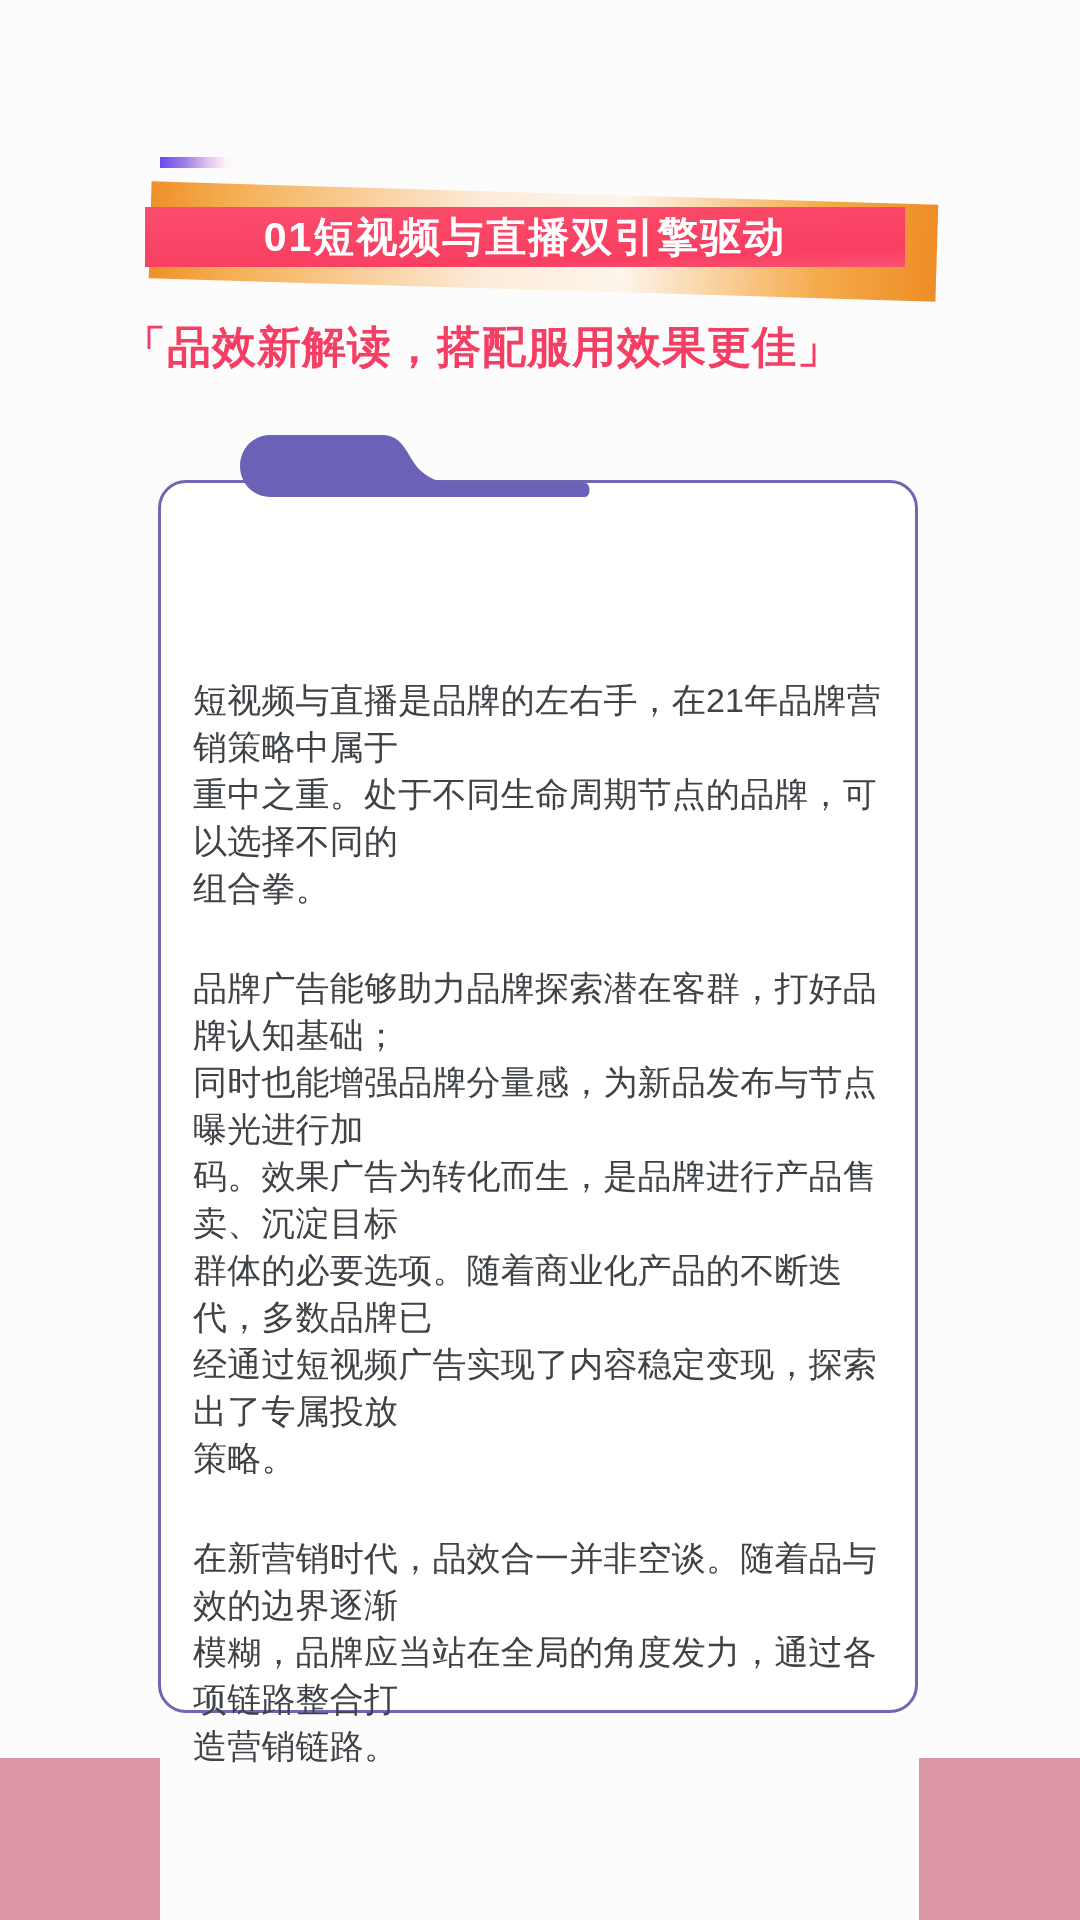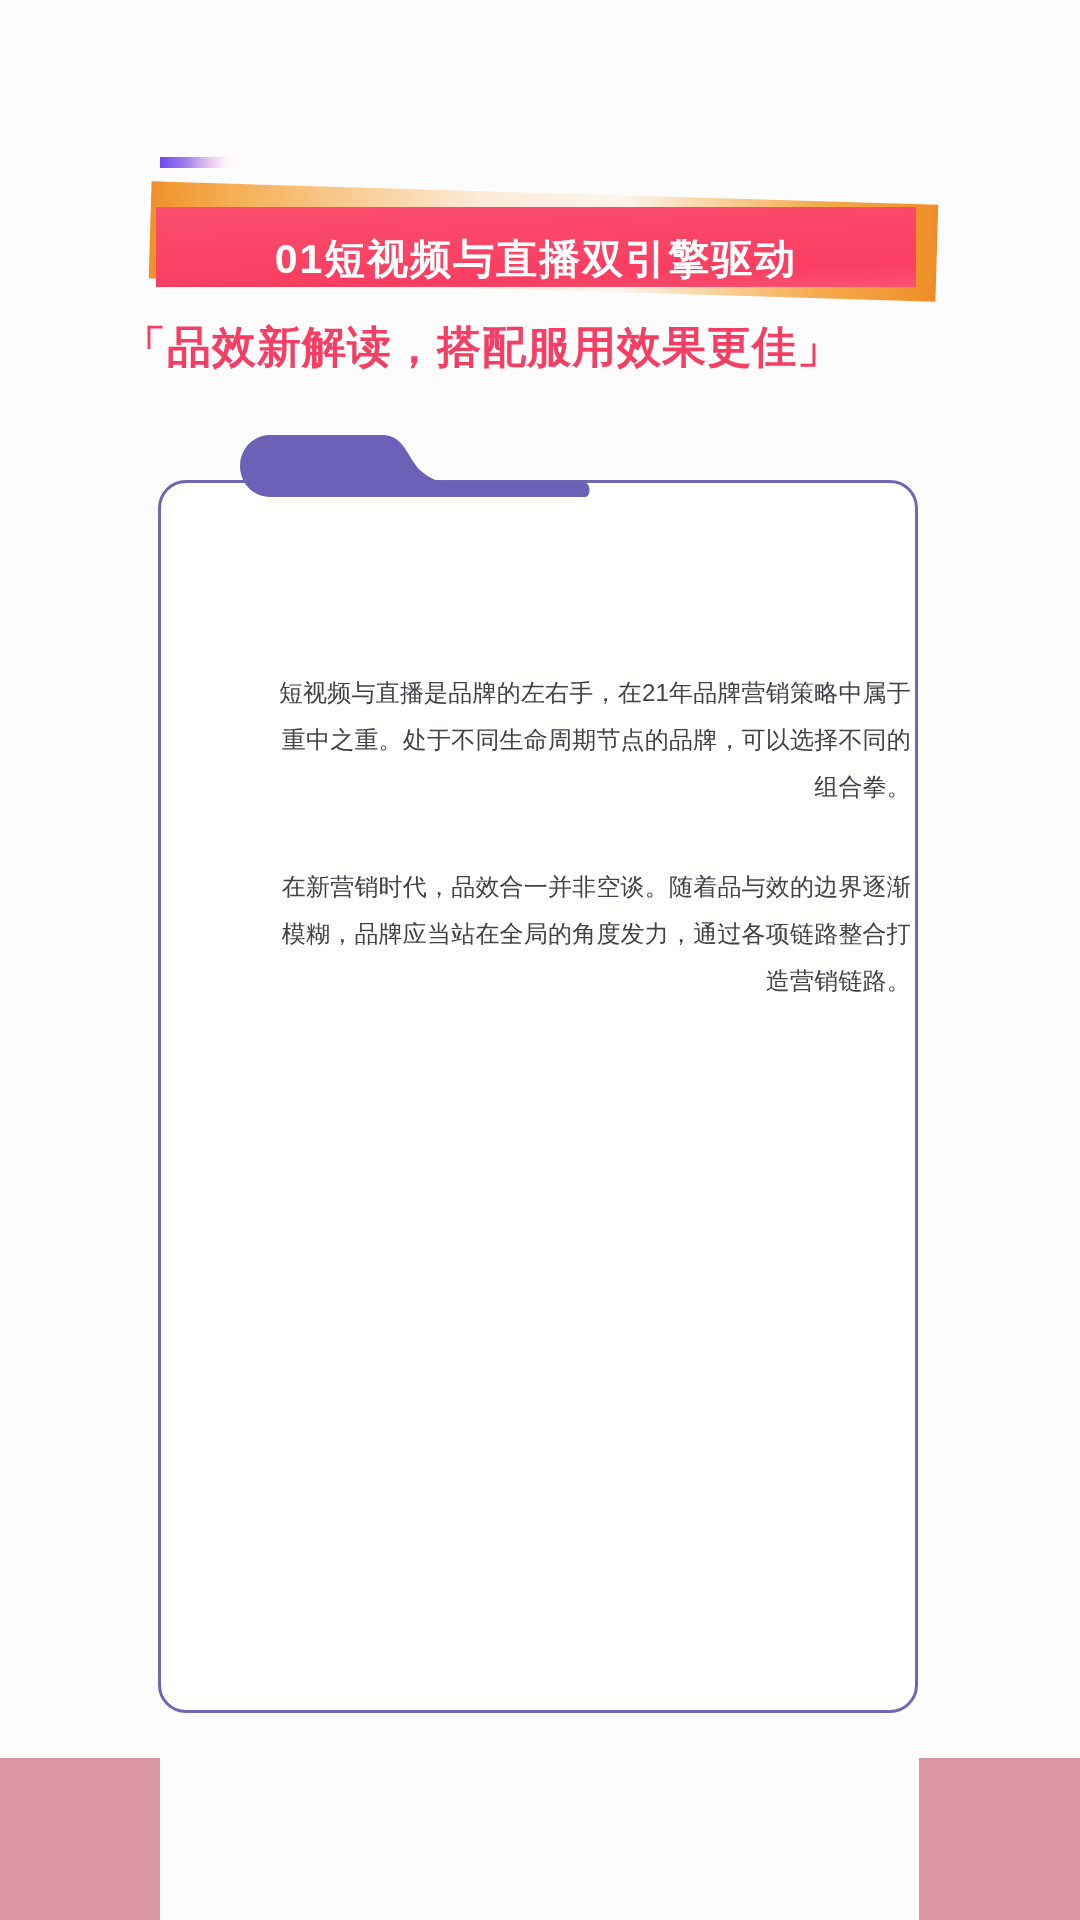--- a/index.html
+++ b/index.html
@@ -14,23 +14,23 @@
     background:linear-gradient(90deg,#6e49e8 0%,#9d7eea 32%,#e5c4ee 62%,rgba(253,241,245,.65) 85%,rgba(255,255,255,0) 100%);
   }
   
   .orange-backdrop{
     position:absolute;left:150px;top:193px;width:787px;height:97px;
     transform:rotate(1.7deg);
     background:linear-gradient(90deg,#ef9029 0%,#f5ae52 10%,#fcebd8 42%,#fdf5eb 60%,#f5ab4d 85%,#ee8d26 100%);
   }
   
   .pink-banner{
-    position:absolute;left:156px;top:207px;width:760px;height:80px;
+    position:absolute;left:145px;top:207px;width:760px;height:60px;
     background:linear-gradient(178deg,#fb4e6c 0%,#f93e61 78%,#fa5273 100%);
-    display:flex;align-items:flex-end;justify-content:center;
+    display:flex;align-items:center;justify-content:center;
   }
   .section-title{
     color:#ffffff;font-size:41px;font-weight:bold;letter-spacing:2px;white-space:nowrap;
   }
   
   .section-subtitle{
     position:absolute;left:0;top:318px;width:1080px;
     transform:translateX(-58px);
     text-align:center;color:#f43e63;font-size:44px;font-weight:bold;letter-spacing:1px;white-space:nowrap;
   }
@@ -40,23 +40,22 @@
     box-sizing:border-box;border:3px solid #6f66b4;border-radius:28px;
     background:#fffffe;
   }
   .card-tab{
     position:absolute;left:76px;top:-50px;width:360px;height:66px;
   }
   .card-body{
     padding:186px 4px 0 24px;
   }
   .card-paragraph{
-    margin:0;color:#3f4348;font-size:24px;line-height:47px;letter-spacing:.2px;
+    margin:8px;color:#3f4348;font-size:34px;line-height:47px;letter-spacing:.2px;
     white-space:pre-line;
-    text-align:right;
   }
   .card-paragraph + .card-paragraph{margin-top:53px;}
   
   .footer-block{
     position:absolute;bottom:0;height:162px;background:#da97a3;
   }
   .footer-block.left{left:0;width:160px;}
   .footer-block.right{right:0;width:161px;}
 </style>
 </head>
@@ -76,20 +75,26 @@
 
   <div class="content-card">
     <svg class="card-tab" viewBox="0 0 360 66" xmlns="http://www.w3.org/2000/svg" aria-hidden="true">
       <path fill="#6b62b7" d="M33,2 H145 C168,2 170,25 184,38 C193,46 203,50 216,50 H348 C354,50 354,64 348,64 H33 C16,64 3,50 3,33 C3,16 16,2 33,2 Z"></path>
     </svg>
 
     <div class="card-body">
       <p class="card-paragraph">短视频与直播是品牌的左右手，在21年品牌营销策略中属于
 重中之重。处于不同生命周期节点的品牌，可以选择不同的
 组合拳。</p>
+      <p class="card-paragraph">品牌广告能够助力品牌探索潜在客群，打好品牌认知基础；
+同时也能增强品牌分量感，为新品发布与节点曝光进行加
+码。效果广告为转化而生，是品牌进行产品售卖、沉淀目标
+群体的必要选项。随着商业化产品的不断迭代，多数品牌已
+经通过短视频广告实现了内容稳定变现，探索出了专属投放
+策略。</p>
       <p class="card-paragraph">在新营销时代，品效合一并非空谈。随着品与效的边界逐渐
 模糊，品牌应当站在全局的角度发力，通过各项链路整合打
 造营销链路。</p>
     </div>
   </div>
 
   <div class="footer-block left"></div>
   <div class="footer-block right"></div>
 
 </div>

